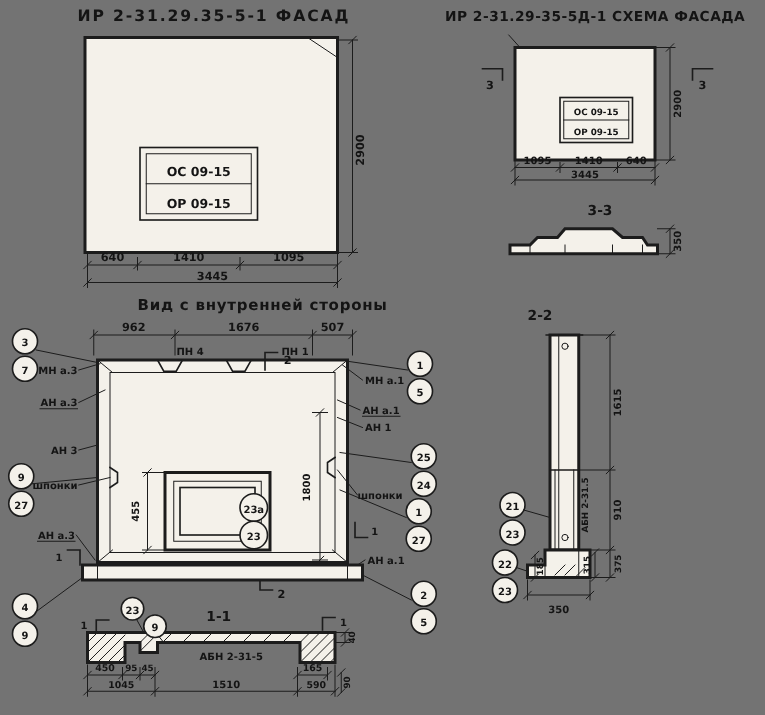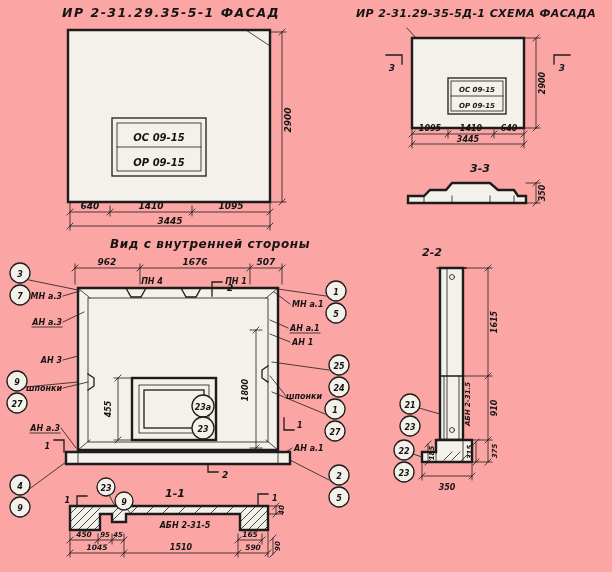--- a/index.html
+++ b/index.html
@@ -1,18 +1,18 @@
 <!DOCTYPE html>
 <html><head>
 <meta charset="utf-8">
 <style>
   html,body{margin:0;padding:0;background:#c9c7c2;}
   #sheet{
-    position:relative;width:612px;height:572px;background:#fca5a5;
-    font-family:"Liberation Sans", sans-serif;overflow:hidden;font-style:italic;
+    position:relative;width:612px;height:572px;background:#737373;
+    font-family:"Liberation Sans", sans-serif;overflow:hidden;
   }
   svg{display:block}
   .ln{stroke:#1c1c1c;fill:none;stroke-linecap:square}
   .thick{stroke-width:2.4}
   .med{stroke-width:1.3}
   .thin{stroke-width:0.8}
   .paper{fill:#f4f1ea}
   text{fill:#141414;font-family:"DejaVu Sans","Liberation Sans",sans-serif;font-weight:bold}
   .t7{font-size:7px}.t75{font-size:7.5px}.t8{font-size:8px}.t9{font-size:9px}
   .t10{font-size:10px}.t11{font-size:11px}.t12{font-size:12.5px;letter-spacing:1.5px}

